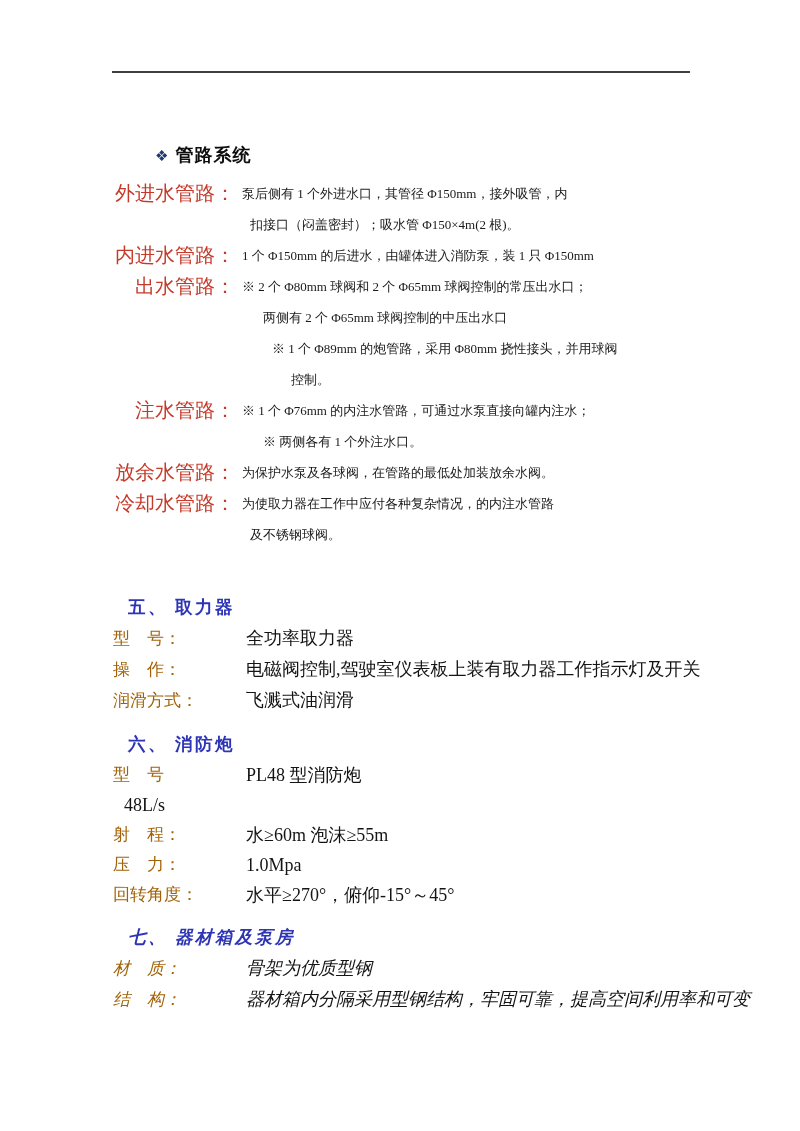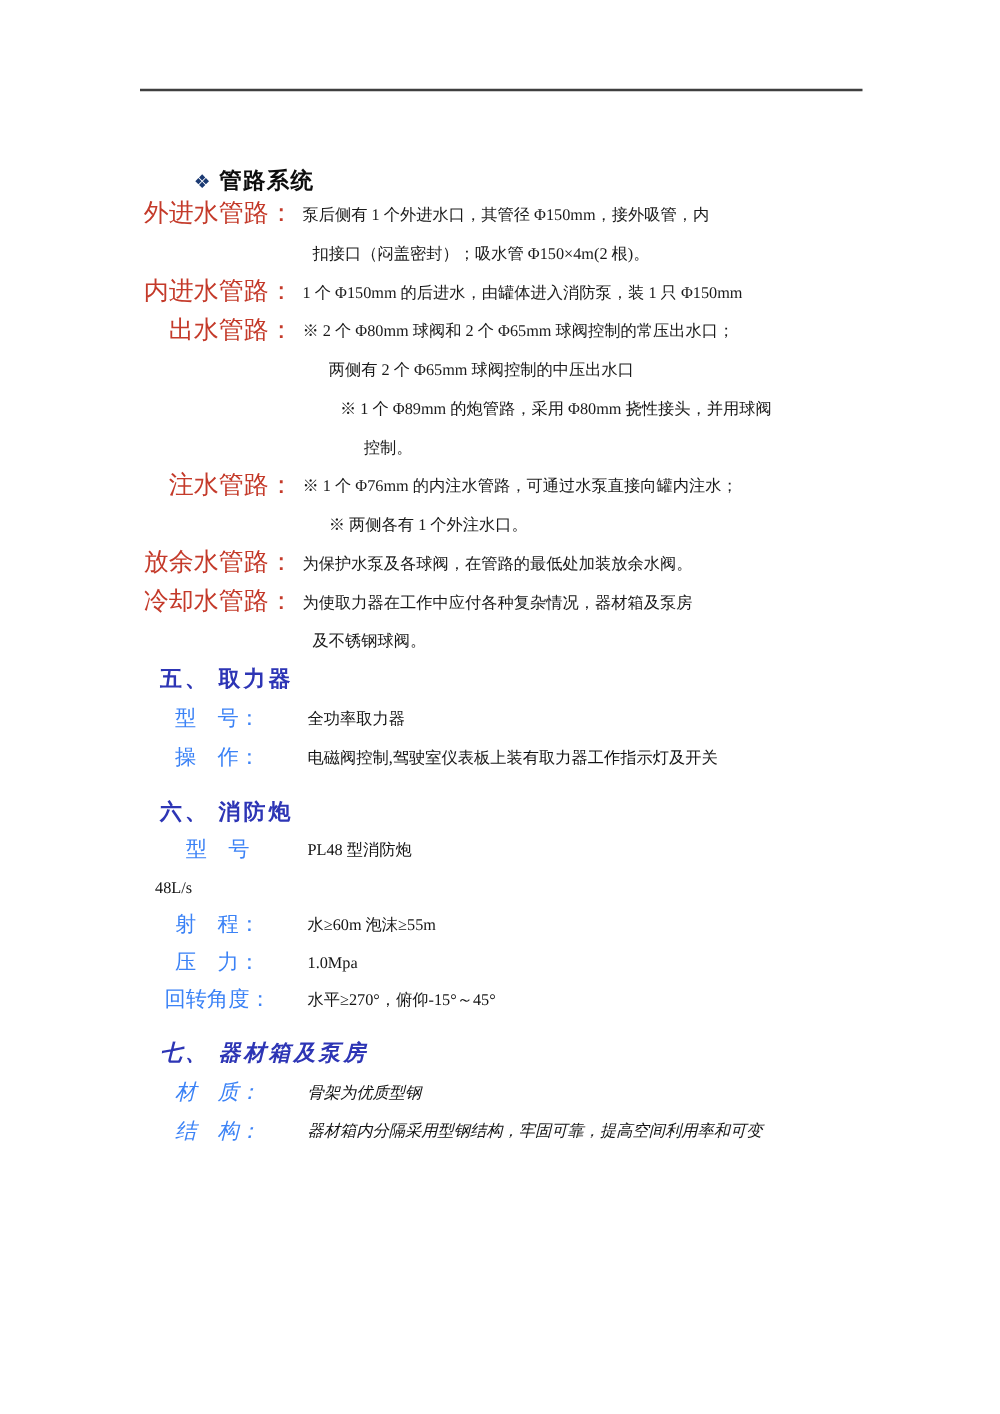--- a/index.html
+++ b/index.html
@@ -15,21 +15,21 @@
     position:absolute;
     left:112px;top:71px;width:578px;height:0;
     border-top:2px solid #3f3f3f;
   }
   .content{
     position:absolute;
     left:113px;top:134px;width:600px;
   }
   
   .pipe-title-row{
-    line-height:20px;
+    line-height:43px;
     margin-left:42px;
     white-space:nowrap;
   }
   .diamond{
     color:#1b3a73;
     font-size:15px;
     margin-right:7px;
   }
   .pipe-title{
     font-size:18px;
@@ -68,33 +68,33 @@
     font-weight:bold;
     font-size:17.5px;
     letter-spacing:2.5px;
     line-height:31px;
     white-space:nowrap;
   }
   .spec-row{display:flex;}
   .spec-label{
     width:122px;
     flex:0 0 122px;
-    text-align:center;
-    color:#3b82f6;
+    text-align:left;
+    color:#a16207;
     font-size:17px;
     white-space:nowrap;
   }
   .spec-value{
     flex:1 1 auto;
     margin-left:11px;
     color:#141414;
-    font-size:13px;
-    white-space:nowrap;
-  }
-  .mt-sec5{}
+    font-size:18px;
+    white-space:nowrap;
+  }
+  .mt-sec5{margin-top:42px;}
   .mt-sec6{margin-top:13px;}
   .mt-sec7{margin-top:12px;font-style:italic;}
   .lh31row{line-height:31px;}
   .lh30row{line-height:30px;}
 </style>
 </head>
 <body>
 
 <div class="page">
 
@@ -142,35 +142,39 @@
     <div class="pipe-entry">
       <div class="pipe-label">放余水管路：</div>
       <div class="pipe-body">
         <div class="pline">为保护水泵及各球阀，在管路的最低处加装放余水阀。</div>
       </div>
     </div>
 
     <div class="pipe-entry">
       <div class="pipe-label">冷却水管路：</div>
       <div class="pipe-body">
-        <div class="pline">为使取力器在工作中应付各种复杂情况，器材箱及泵房</div>
+        <div class="pline">为使取力器在工作中应付各种复杂情况，的内注水管路</div>
         <div class="pline ind-1">及不锈钢球阀。</div>
       </div>
     </div>
 
     <div class="sec mt-sec5">
       <div class="sec-heading">五、 取力器</div>
       <div class="spec-row lh31row">
         <div class="spec-label">型　号：</div>
         <div class="spec-value">全功率取力器</div>
       </div>
       <div class="spec-row lh31row">
         <div class="spec-label">操　作：</div>
         <div class="spec-value">电磁阀控制,驾驶室仪表板上装有取力器工作指示灯及开关</div>
       </div>
+      <div class="spec-row lh31row">
+        <div class="spec-label">润滑方式：</div>
+        <div class="spec-value">飞溅式油润滑</div>
+      </div>
     </div>
 
     <div class="sec mt-sec6">
       <div class="sec-heading">六、 消防炮</div>
       <div class="spec-row lh30row">
         <div class="spec-label">型　号</div>
         <div class="spec-value">PL48 型消防炮</div>
       </div>
       <div class="spec-row lh30row">
         <div class="spec-value">48L/s</div>

